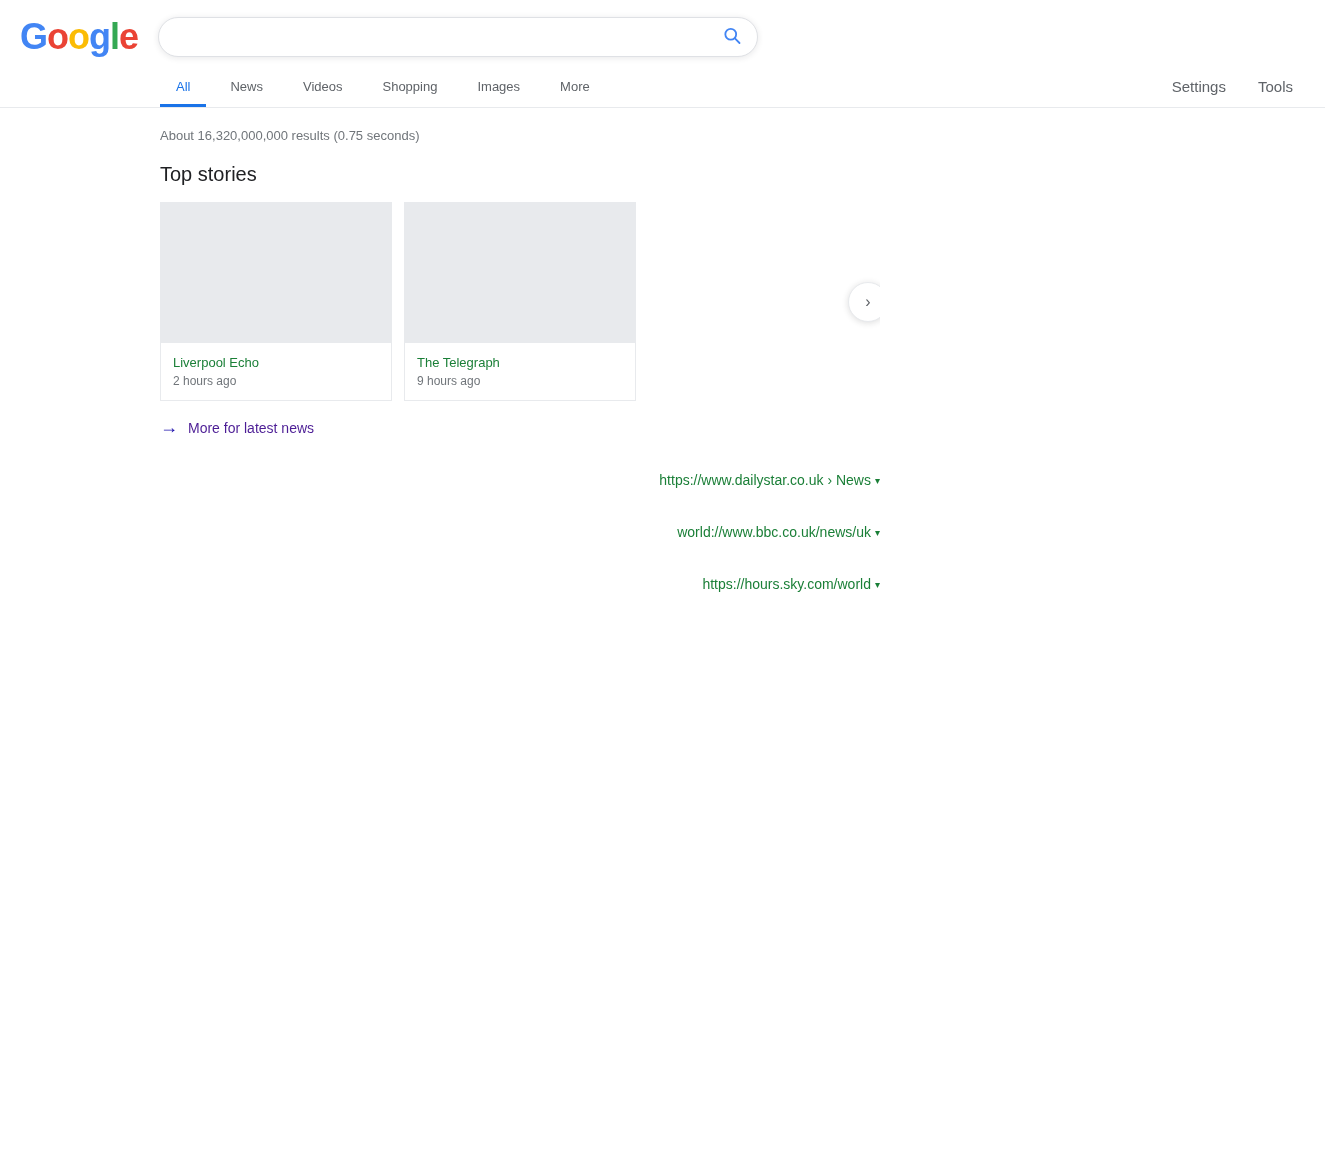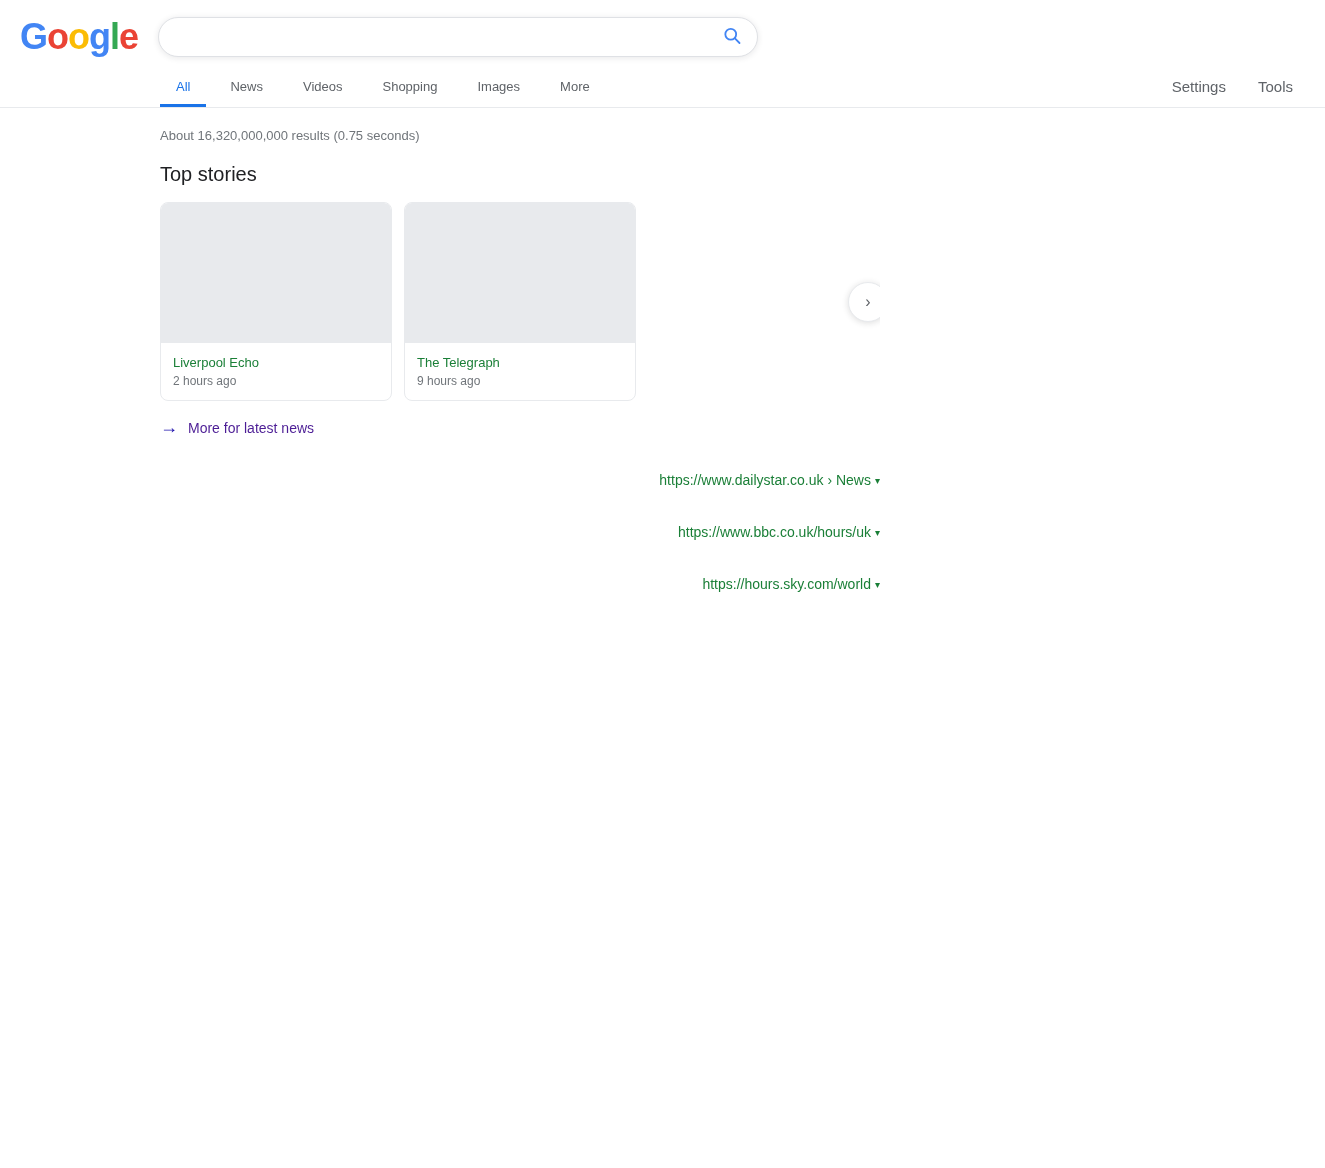--- a/index.html
+++ b/index.html
@@ -126,21 +126,21 @@
     .stories-carousel {
       position: relative;
       display: flex;
       gap: 12px;
       overflow: hidden;
     }
 
     .story-card {
       flex: 0 0 calc(33.33% - 8px);
       border: 1px solid #e8eaed;
-      border-radius: 8px;
+      border-radius: 0;
       overflow: hidden;
       cursor: pointer;
       background: #fff;
     }
 
     .story-image-placeholder {
       width: 100%;
       height: 140px;
       background: #e8eaed;
     }
@@ -299,21 +299,21 @@
 
   <div class="search-result-item">
     <a class="result-url" href="#">
       <span>https://www.dailystar.co.uk › News</span>
       <span class="dropdown-arrow">▾</span>
     </a>
   </div>
 
   <div class="search-result-item">
     <a class="result-url" href="#">
-      <span>https://www.bbc.co.uk/hours/uk</span>
+      <span>world://www.bbc.co.uk/news/uk</span>
       <span class="dropdown-arrow">▾</span>
     </a>
   </div>
 
   <div class="search-result-item">
     <a class="result-url" href="#">
       <span>https://hours.sky.com/world</span>
       <span class="dropdown-arrow">▾</span>
     </a>
   </div>

